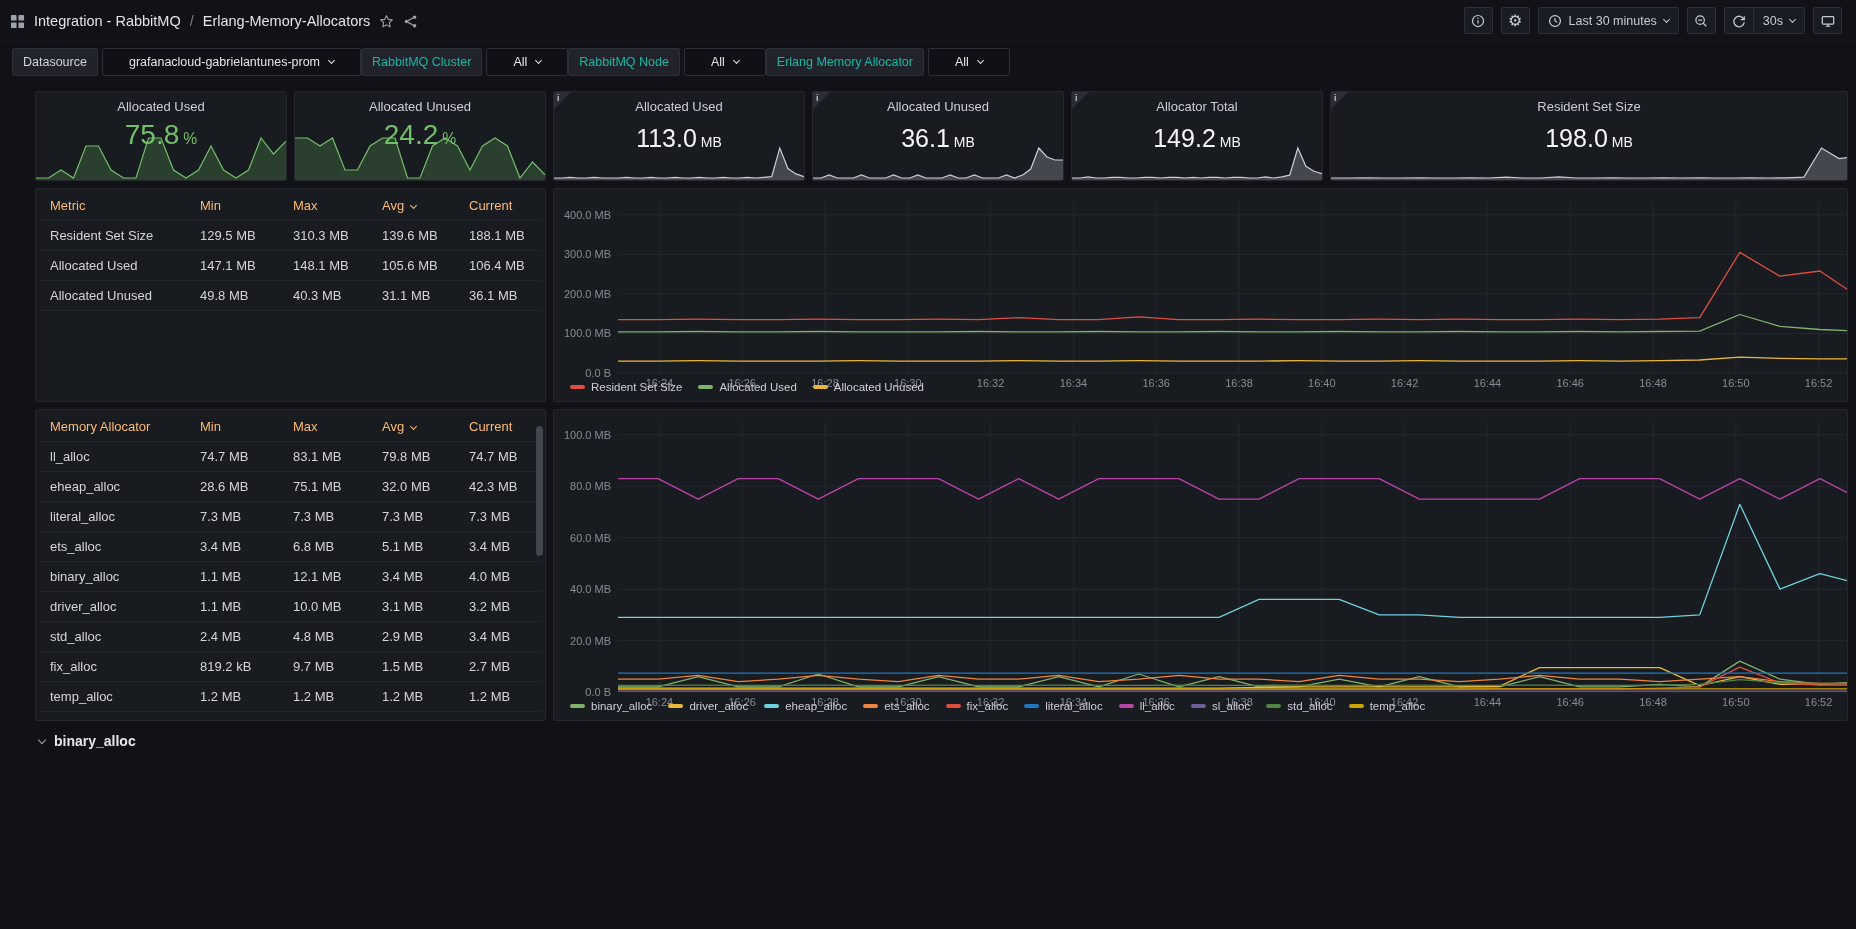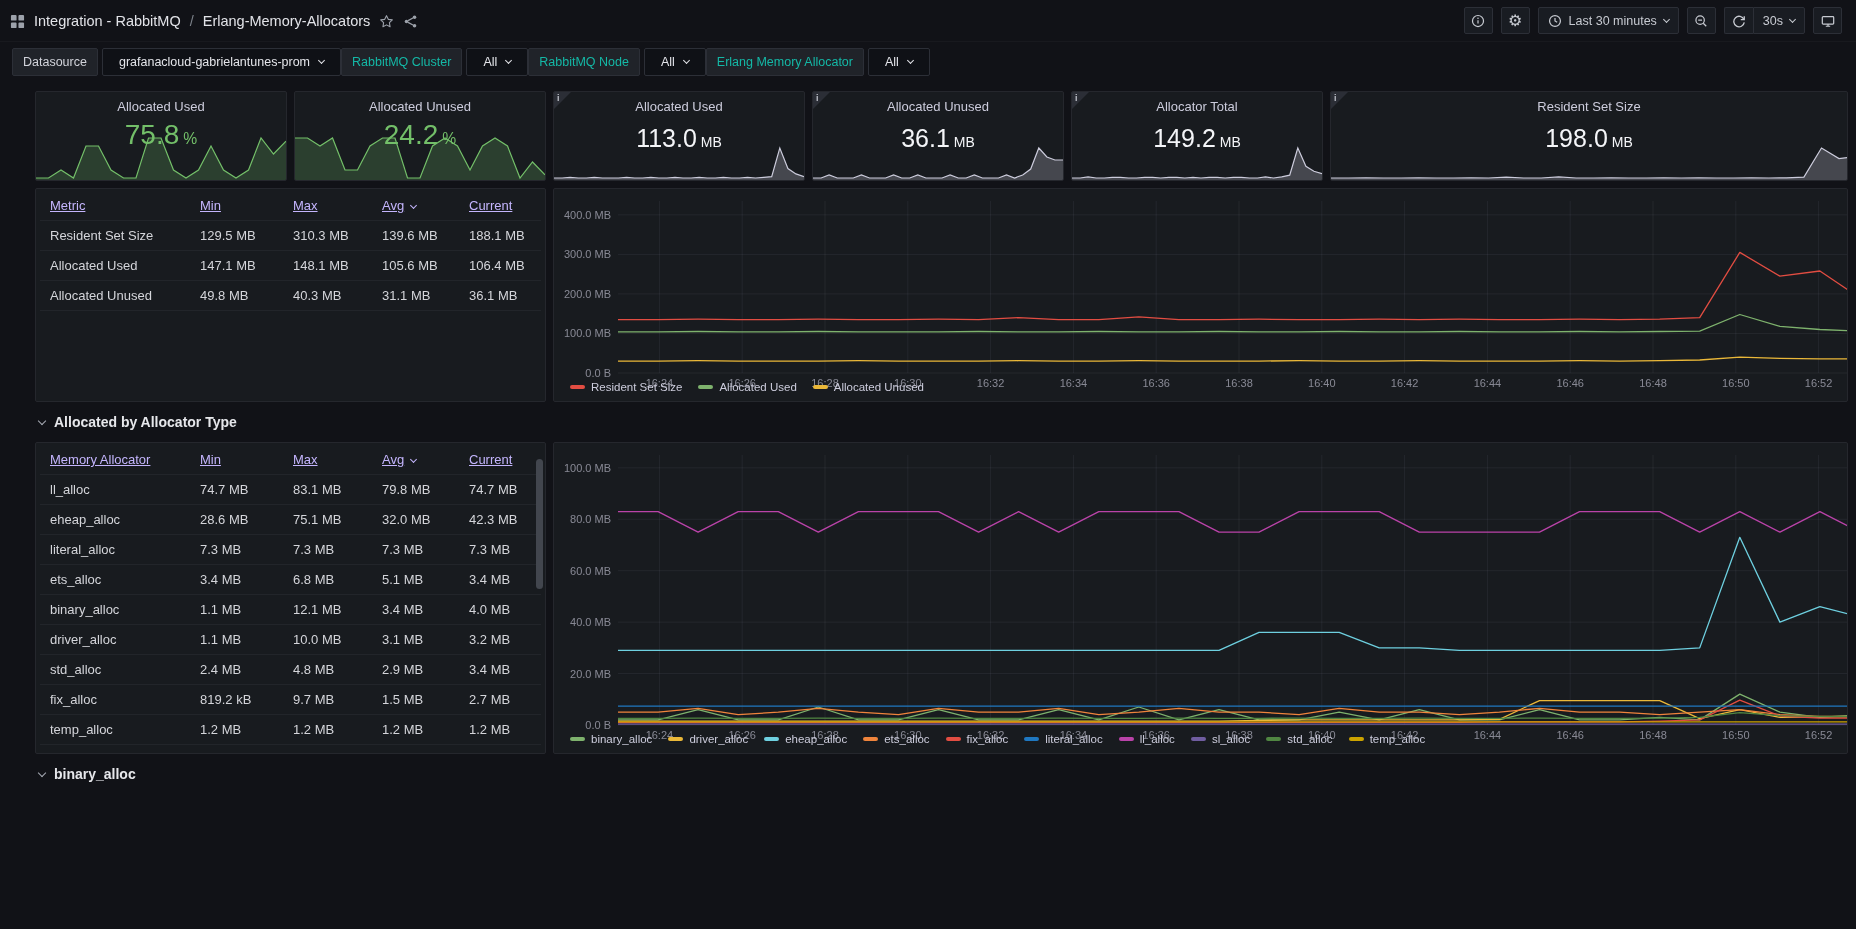--- a/index.html
+++ b/index.html
@@ -25,21 +25,21 @@
   .caret{display:inline-block;width:5px;height:5px;border-right:1.4px solid currentColor;
     border-bottom:1.4px solid currentColor;transform:rotate(45deg);margin-top:-3px;}
   .sort-caret{margin-left:7px;vertical-align:2px;}
   .sec{width:6px;height:6px;color:#a7abb4;}
   
   .var-row{display:flex;align-items:center;gap:0;padding:6px 12px 8px;}
   .var-group{display:flex;align-items:center;gap:4px;}
   .var-label{height:28px;display:inline-flex;align-items:center;padding:0 10px;
     background:#202329;border:1px solid #2c2f37;border-radius:2px;font-size:12.5px;color:#d2d4db;}
   .var-label.accent{color:#14b8a6;}
-  .var-select{height:28px;display:inline-flex;align-items:center;gap:9px;padding:0 16px;
+  .var-select{height:28px;display:inline-flex;align-items:center;gap:9px;padding:0 26px;
     background:#0f1116;border:1px solid #2c2f37;border-radius:2px;font-size:12.5px;
     color:#e4e5ea;cursor:pointer;}
   
   .dash{padding:7px 8px 0;margin-left:27px;}
   .row{display:flex;gap:7px;margin-bottom:7px;}
   .panel{background:#181b1f;border:1px solid #25272d;border-radius:2px;position:relative;overflow:hidden;}
   .w252{flex:0 0 252px;width:252px;}
   .w511{flex:0 0 511px;width:511px;}
   .flex1{flex:1;min-width:0;}
   .h90{height:90px;} .h214{height:214px;} .h312{height:312px;}
@@ -53,21 +53,21 @@
   .spark{position:absolute;left:0;right:0;bottom:0;z-index:1;}
   .spark.green{height:44px;} .spark.gray{height:34px;}
   .info-corner{position:absolute;top:0;left:0;width:0;height:0;
     border-top:17px solid #2b2e36;border-right:17px solid transparent;z-index:3;cursor:pointer;}
   .info-corner .i{position:absolute;top:-16px;left:3px;font-size:9px;font-style:normal;
     color:#bcc0c8;font-weight:700;}
   
   .table-panel{padding:2px 4px;}
   .trow{display:grid;grid-template-columns:150px 93px 89px 87px 1fr;align-items:center;
     height:30px;padding:0 10px;border-bottom:1px solid rgba(204,204,220,0.06);font-size:13px;}
-  .trow.thead{color:#c4b5fd;font-weight:500;text-decoration:underline;}
+  .trow.thead{color:#fdba74;font-weight:500;}
   .trow .td{color:#d4d5da;}
   .th{cursor:pointer;white-space:nowrap;}
   .scroll-thumb{position:absolute;right:2px;top:16px;width:7px;height:130px;border-radius:4px;
     background:#42464e;z-index:4;cursor:grab;}
   
   .chart-panel{display:flex;flex-direction:column;padding:4px 4px 2px;}
   .chart{flex:1;min-height:0;}
   .legend{display:flex;flex-wrap:wrap;gap:4px 16px;padding:2px 4px 6px 12px;}
   .legend-item{display:flex;align-items:center;gap:6px;font-size:11.5px;color:#ccccdc;cursor:pointer;}
   .swatch{width:15px;height:4px;border-radius:2px;display:inline-block;}
@@ -356,24 +356,20 @@
             <span>Allocated Used</span>
           </div>
           <div class="legend-item">
             <span class="swatch" style="background: rgb(234, 184, 57);"></span>
             <span>Allocated Unused</span>
           </div>
         </div>
     </div>
   </div>
 
-  <div class="section-header">
-    <i class="caret sec"></i>
-    <span>Allocated by Allocator Type</span>
-  </div>
 
   <div class="row">
     <div class="panel table-panel w511 h312">
       <div>
           <div class="trow thead">
             <span class="th">Memory Allocator</span>
             <span class="th">Min</span>
             <span class="th">Max</span>
             <span class="th">Avg<i class="caret sort-caret"></i></span>
             <span class="th">Current</span>

